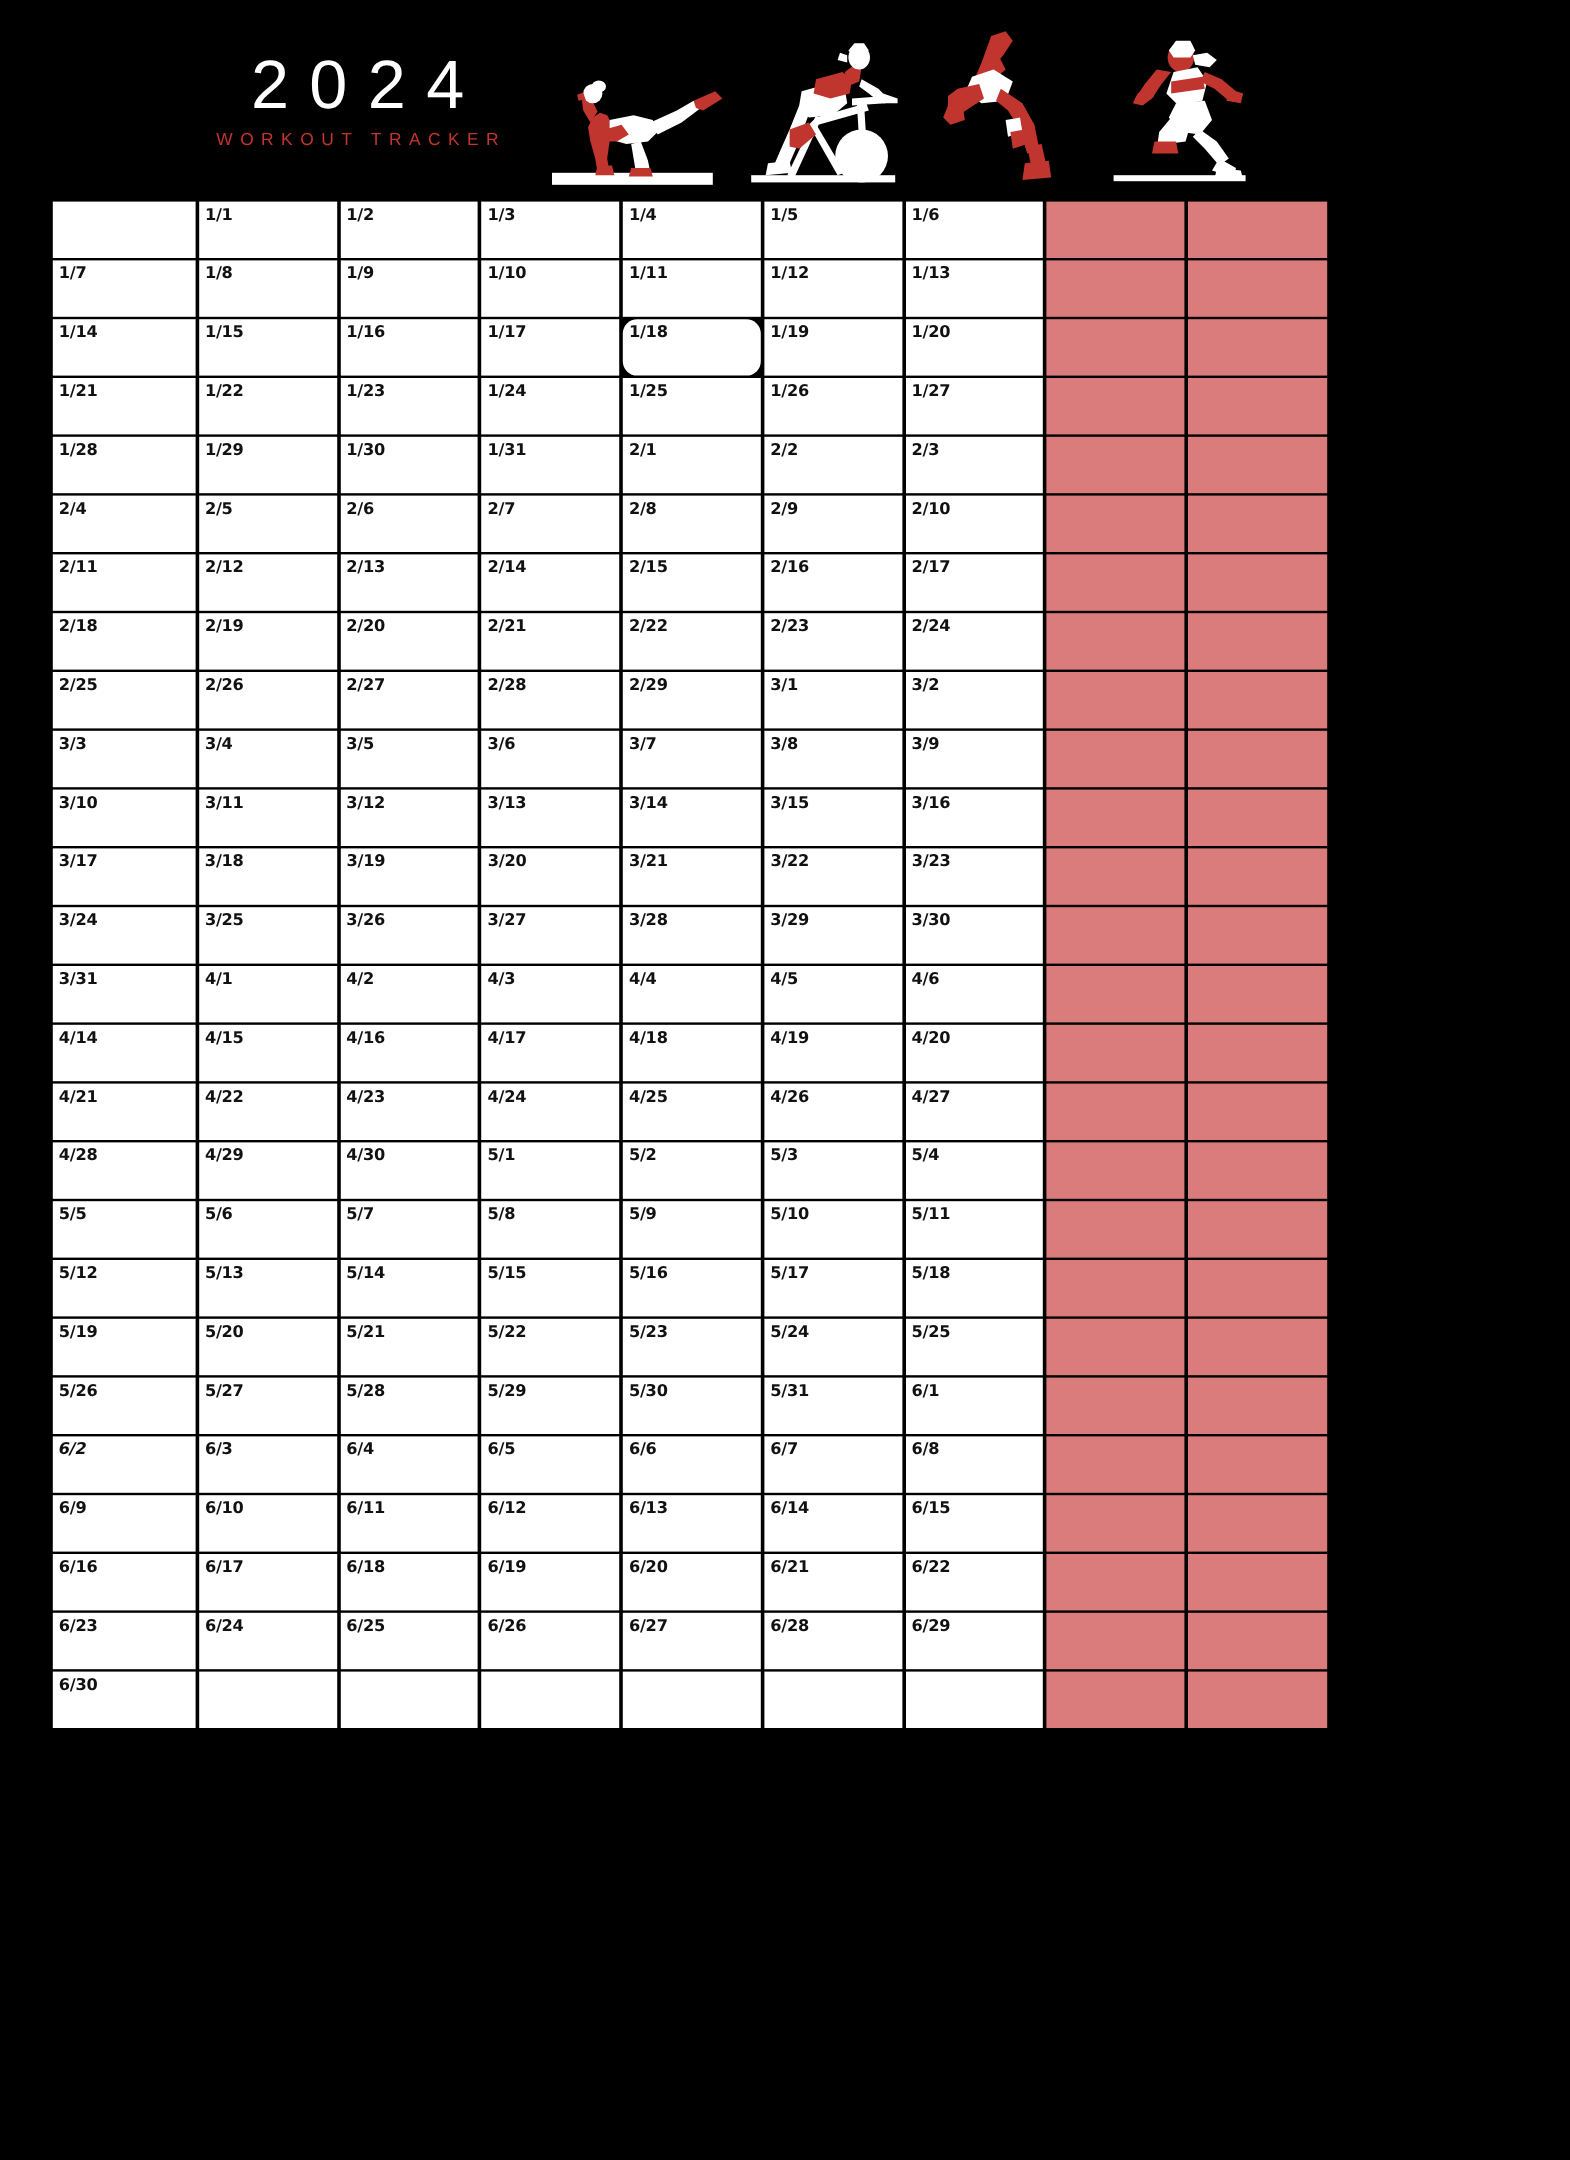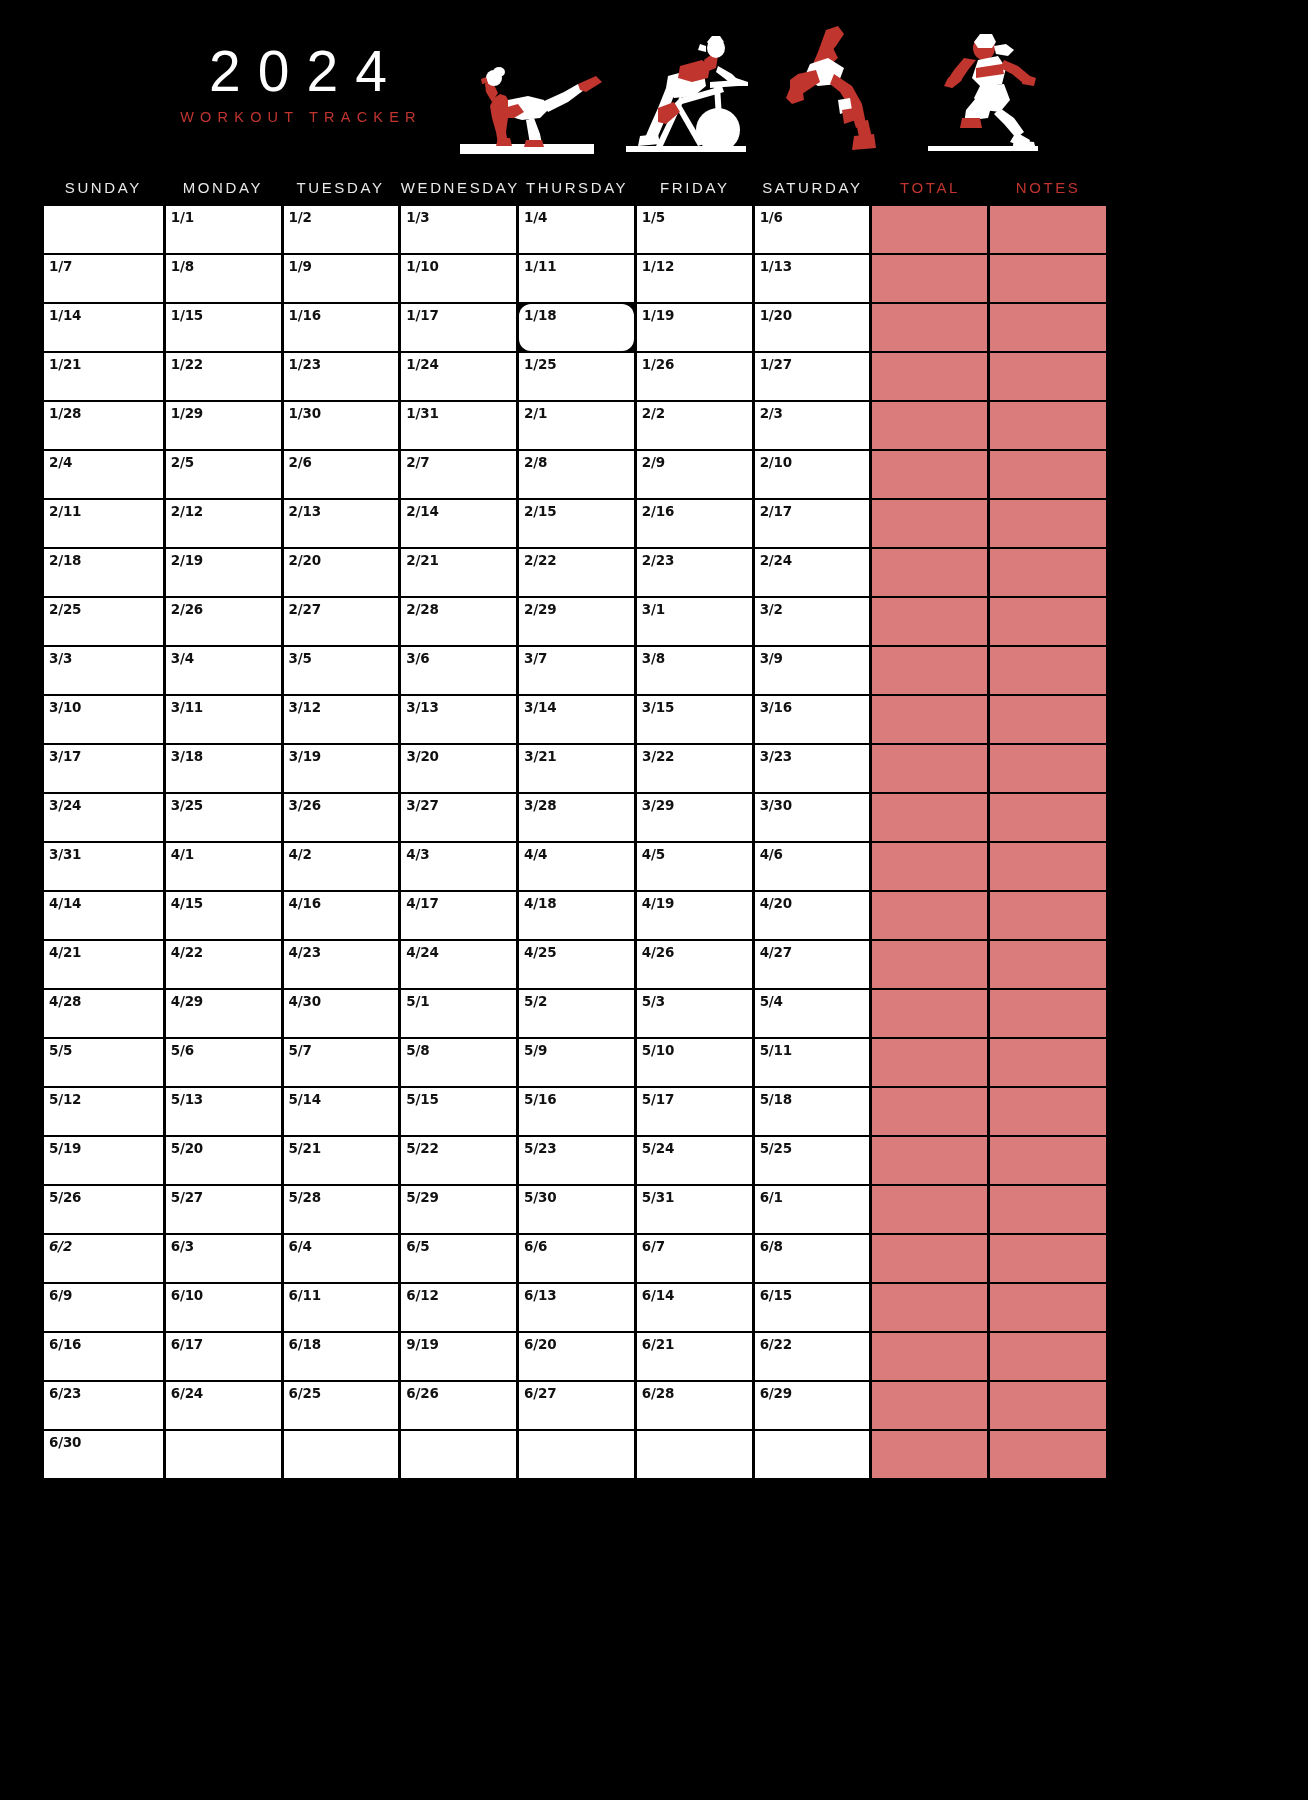--- a/index.html
+++ b/index.html
@@ -193,31 +193,20 @@
             <path d="M94 106 L108 114 L106 122 L88 116 Z" fill="#fff"></path>
             <path d="M92 114 L112 116 L114 124 L90 124 Z" fill="#fff"></path>
           </g>
         </svg>
       </div>
 
     </div>
   </div>
 
   <div class="grid-wrap">
-    <div class="colhead" id="colhead">
-        <div class="ch" style="width: 120px; margin-right: 3px;">SUNDAY</div>
-        <div class="ch" style="width: 116px; margin-right: 3px;">MONDAY</div>
-        <div class="ch" style="width: 116px; margin-right: 3px;">TUESDAY</div>
-        <div class="ch" style="width: 116px; margin-right: 3px;">WEDNESDAY</div>
-        <div class="ch" style="width: 116px; margin-right: 3px;">THURSDAY</div>
-        <div class="ch" style="width: 116px; margin-right: 3px;">FRIDAY</div>
-        <div class="ch" style="width: 116px; margin-right: 3px;">SATURDAY</div>
-        <div class="ch accent" style="width: 116px; margin-right: 3px;">TOTAL</div>
-        <div class="ch accent" style="width: 117px; margin-right: 0px;">NOTES</div>
-      </div>
     <div id="rows">
         <div class="row">
           <div class="cell" style="width: 120px;">
             <div class="d"></div>
           </div>
           <div class="cell" style="width: 116px;">
             <div class="d">1/1</div>
           </div>
           <div class="cell" style="width: 116px;">
             <div class="d">1/2</div>
@@ -791,21 +780,21 @@
           <div class="cell" style="width: 120px;">
             <div class="d">6/16</div>
           </div>
           <div class="cell" style="width: 116px;">
             <div class="d">6/17</div>
           </div>
           <div class="cell" style="width: 116px;">
             <div class="d">6/18</div>
           </div>
           <div class="cell" style="width: 116px;">
-            <div class="d">9/19</div>
+            <div class="d">6/19</div>
           </div>
           <div class="cell" style="width: 116px;">
             <div class="d">6/20</div>
           </div>
           <div class="cell" style="width: 116px; text-decoration: underline;">
             <div class="d">6/21</div>
           </div>
           <div class="cell" style="width: 116px;">
             <div class="d">6/22</div>
           </div>

